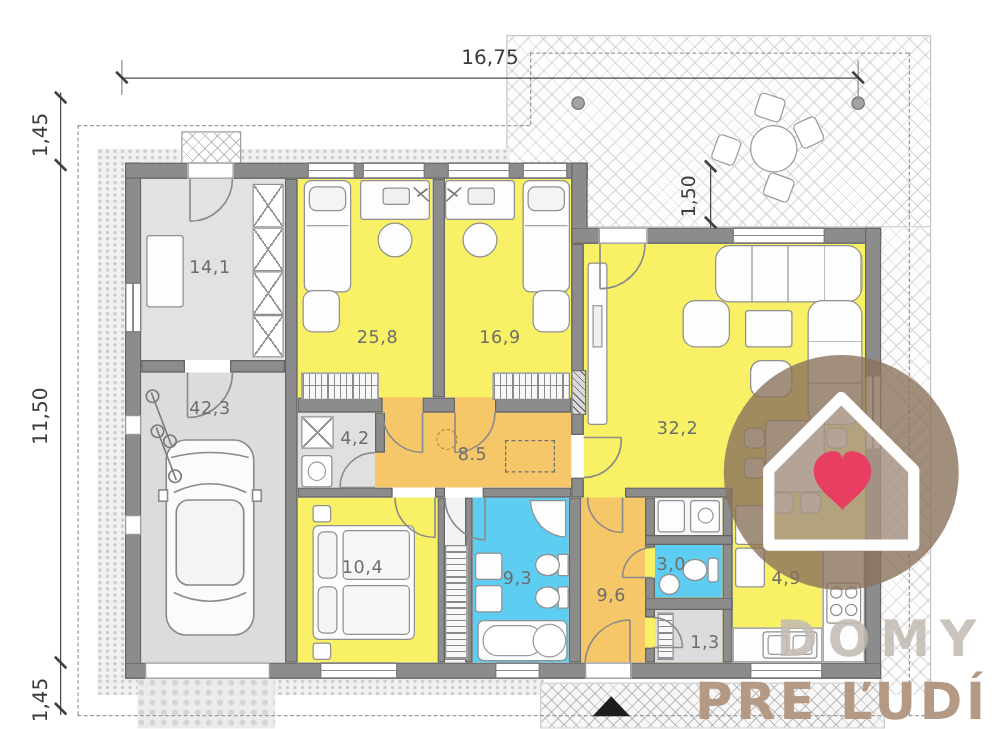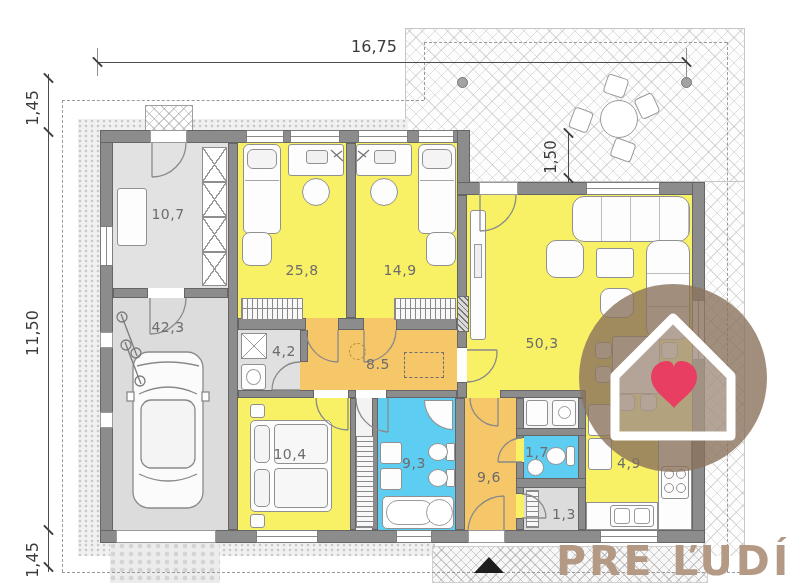--- a/index.html
+++ b/index.html
@@ -294,40 +294,40 @@
         <circle cx="122" cy="317" r="5"></circle>
         <circle cx="136" cy="353" r="5"></circle>
       <path d="M125 342 L141 384"></path>
         <circle cx="126" cy="345" r="5"></circle>
         <circle cx="140" cy="381" r="5"></circle>
     </g>
   </svg>
 
   <div class="entr-tri"></div>
 
-  <div class="arealbl" style="left:168px;top:214px;">10,7</div>
+  <div class="arealbl" style="left:168px;top:214px;">14,1</div>
   <div class="arealbl" style="left:168px;top:327px;">42,3</div>
   <div class="arealbl" style="left:302px;top:270px;">25,8</div>
-  <div class="arealbl" style="left:400px;top:270px;">14,9</div>
+  <div class="arealbl" style="left:400px;top:270px;">16,9</div>
   <div class="arealbl" style="left:284px;top:351px;">4,2</div>
   <div class="arealbl" style="left:378px;top:364px;">8.5</div>
-  <div class="arealbl" style="left:542px;top:343px;">50,3</div>
+  <div class="arealbl" style="left:542px;top:343px;">32,2</div>
   <div class="arealbl" style="left:290px;top:454px;">10,4</div>
   <div class="arealbl" style="left:414px;top:463px;">9,3</div>
   <div class="arealbl" style="left:489px;top:477px;">9,6</div>
-  <div class="arealbl" style="left:537px;top:452px;">1,7</div>
+  <div class="arealbl" style="left:537px;top:452px;">3,0</div>
   <div class="arealbl" style="left:564px;top:514px;">1,3</div>
   <div class="arealbl" style="left:629px;top:463px;">4,9</div>
 
   <div class="dimline-h" style="left:97px;top:62px;width:589px;"></div>
   <div class="extline-v" style="left:97px;top:48px;height:28px;"></div>
   <div class="extline-v" style="left:686px;top:48px;height:32px;"></div>
   <div class="tick" style="left:91px;top:61px;"></div>
   <div class="tick" style="left:680px;top:61px;"></div>
-  <div class="dimlbl" style="left:374px;top:46px;">16,75</div>
+  <div class="dimlbl" style="left:392px;top:46px;">16,75</div>
 
   <div class="dimline-v" style="left:48px;top:74px;height:498px;"></div>
   <div class="tick" style="left:42px;top:77px;"></div>
   <div class="tick" style="left:42px;top:131px;"></div>
   <div class="tick" style="left:42px;top:529px;"></div>
   <div class="tick" style="left:42px;top:566px;"></div>
   <div class="dimlbl rot" style="left:32px;top:108px;">1,45</div>
   <div class="dimlbl rot" style="left:32px;top:333px;">11,50</div>
   <div class="dimlbl rot" style="left:32px;top:560px;">1,45</div>
 
@@ -336,15 +336,16 @@
   <div class="tick" style="left:562px;top:177px;"></div>
   <div class="dimlbl rot" style="left:551px;top:157px;font-size:15px;">1,50</div>
 
 
   <svg class="abs" style="left:577px;top:282px;z-index:50;" width="192" height="192" viewBox="0 0 192 192">
     <circle cx="96" cy="96" r="94" fill="rgba(138,114,93,0.80)"></circle>
     <polygon points="96,36 154,94 154,154 38,154 38,94" fill="rgba(255,255,255,0.20)" stroke="#ffffff" stroke-width="9" stroke-linejoin="round"></polygon>
     <path fill="#e83e62" d="M97 126 C 91 118 74 109 74 95 C 74 85 82 79 90 79 C 94.5 79 97 82.5 97 86 C 97 82.5 99.5 79 104 79 C 112 79 120 85 120 95 C 120 109 103 118 97 126 Z"></path>
   </svg>
 
+  <div class="brand1">DOMY</div>
   <div class="brand2">PRE ĽUDÍ</div>
 
 </div>
 
 </body></html>

